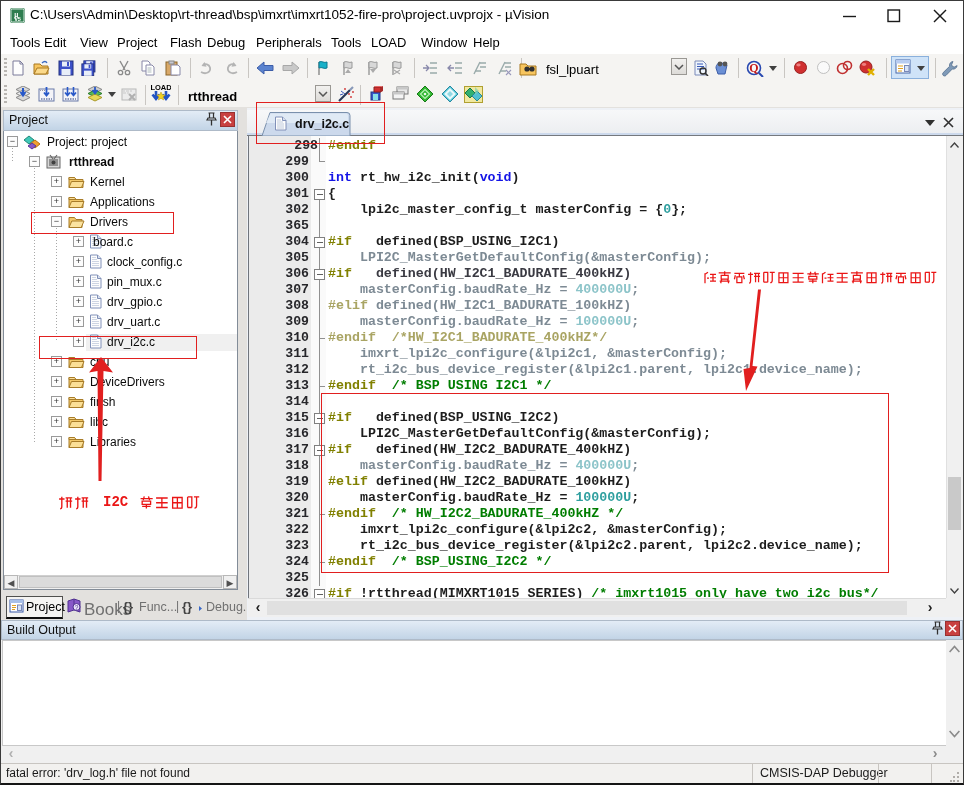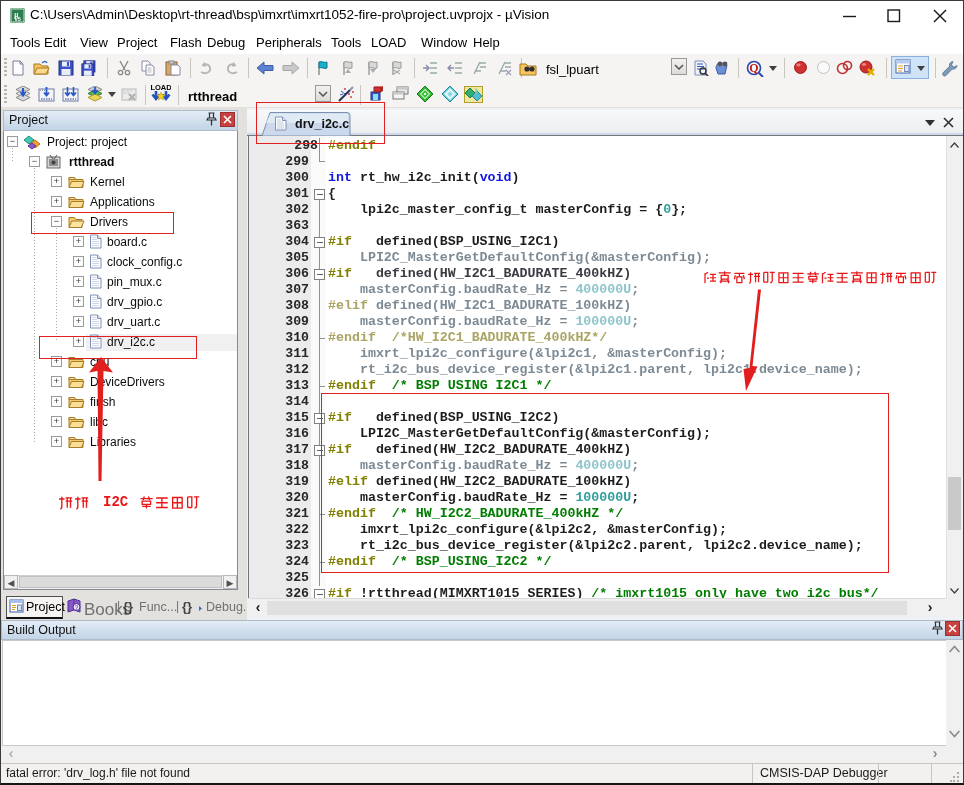--- a/index.html
+++ b/index.html
@@ -351,21 +351,21 @@
     <path d="M1 3.5h5.5l1.5 2H14v8H1z" fill="#f3c96a" stroke="#a87c28"></path>
     <path d="M1 13.5l2.8-6.5H16l-2.8 6.5z" fill="#fbe3a0" stroke="#a87c28"></path>
   </svg>
 <div class="tree-t" style="left:90px;top:214.5px">Drivers</div>
 <div class="pm" style="left:73px;top:235.5px">+</div>
 <svg class="abs" style="left:89px;top:233.5px" width="13" height="15" viewBox="0 0 13 15">
     <path d="M1.5 1h7L12 4.5V14H1.5z" fill="#fdfdfd" stroke="#8090b8"></path>
     <path d="M8.5 1v3.5H12" fill="#d8e0f0" stroke="#8090b8"></path>
     <path d="M3 3.5h4M3 5.5h5M3 7.5h7M3 9.5h7M3 11.5h7" stroke="#c8d0e0" stroke-width="0.9"></path>
   </svg>
-<div class="tree-t" style="left:107px;top:234.5px">board.c</div>
+<div class="tree-t" style="left:93px;top:234.5px">board.c</div>
 <div class="pm" style="left:73px;top:255.5px">+</div>
 <svg class="abs" style="left:89px;top:253.5px" width="13" height="15" viewBox="0 0 13 15">
     <path d="M1.5 1h7L12 4.5V14H1.5z" fill="#fdfdfd" stroke="#8090b8"></path>
     <path d="M8.5 1v3.5H12" fill="#d8e0f0" stroke="#8090b8"></path>
     <path d="M3 3.5h4M3 5.5h5M3 7.5h7M3 9.5h7M3 11.5h7" stroke="#c8d0e0" stroke-width="0.9"></path>
   </svg>
 <div class="tree-t" style="left:107px;top:254.5px">clock_config.c</div>
 <div class="pm" style="left:73px;top:275.5px">+</div>
 <svg class="abs" style="left:89px;top:273.5px" width="13" height="15" viewBox="0 0 13 15">
     <path d="M1.5 1h7L12 4.5V14H1.5z" fill="#fdfdfd" stroke="#8090b8"></path>
@@ -483,21 +483,21 @@
 <div class="abs" style="left:311px;top:136px;width:15px;height:464px;background:#fafafa"></div>
 <div class="num" style="left:258px;top:138px">298</div>
 <div class="co" style="left:328px;top:138px"><span class="d">#endif</span></div>
 <div class="num" style="left:249px;top:154px">299</div>
 <div class="num" style="left:249px;top:170px">300</div>
 <div class="co" style="left:328px;top:170px"><span class="k">int</span><span class="t"> rt_hw_i2c_init(</span><span class="k">void</span><span class="t">)</span></div>
 <div class="num" style="left:249px;top:186px">301</div>
 <div class="co" style="left:328px;top:186px"><span class="t">{</span></div>
 <div class="num" style="left:249px;top:202px">302</div>
 <div class="co" style="left:328px;top:202px"><span class="t">    lpi2c_master_config_t masterConfig = {</span><span class="n">0</span><span class="t">};</span></div>
-<div class="num" style="left:249px;top:218px">363</div>
+<div class="num" style="left:249px;top:218px">365</div>
 <div class="num" style="left:249px;top:234px">304</div>
 <div class="co" style="left:328px;top:234px"><span class="d">#if</span><span class="t">   defined(BSP_USING_I2C1)</span></div>
 <div class="num" style="left:249px;top:250px">305</div>
 <div class="co" style="left:328px;top:250px"><span class="g">    LPI2C_MasterGetDefaultConfig(&amp;masterConfig);</span></div>
 <div class="num" style="left:249px;top:266px">306</div>
 <div class="co" style="left:328px;top:266px"><span class="d">#if</span><span class="t2">   defined(HW_I2C1_BADURATE_400kHZ)</span></div>
 <div class="num" style="left:249px;top:282px">307</div>
 <div class="co" style="left:328px;top:282px"><span class="g">    masterConfig.baudRate_Hz = </span><span class="nl">400000U</span><span class="g">;</span></div>
 <div class="num" style="left:249px;top:298px">308</div>
 <div class="co" style="left:328px;top:298px"><span class="dl">#elif</span><span class="g"> defined(HW_I2C1_BADURATE_100kHZ)</span></div>

